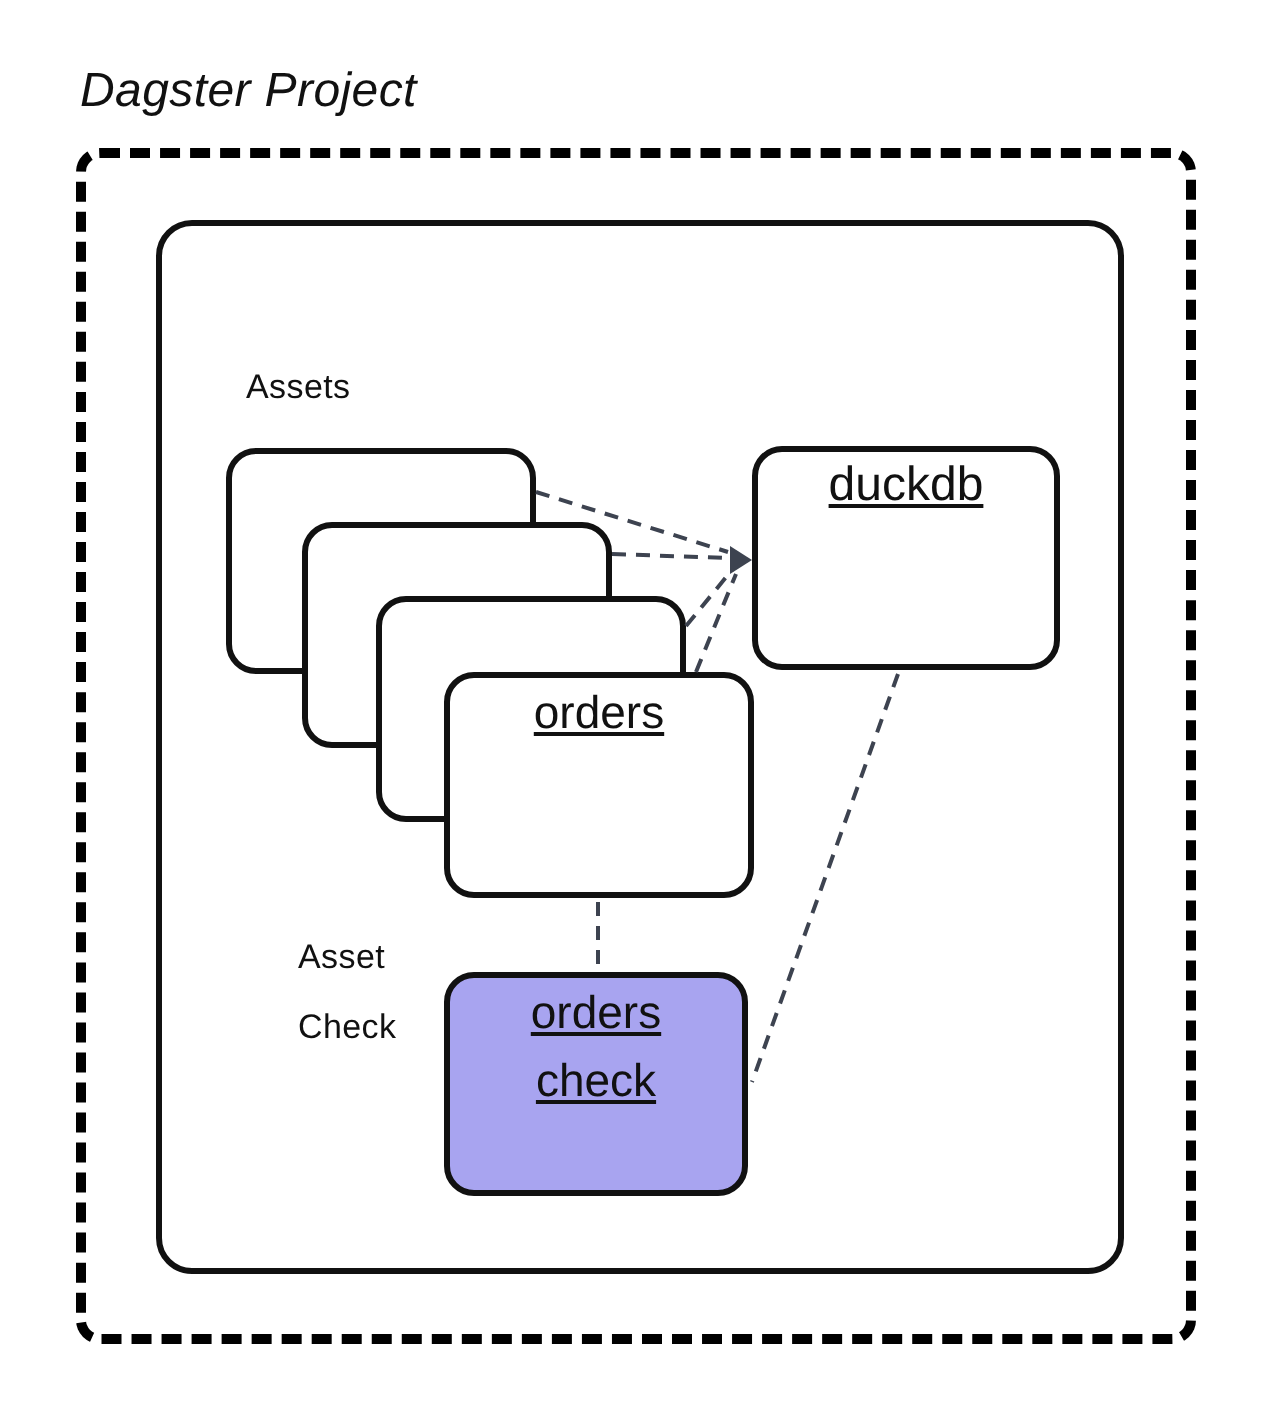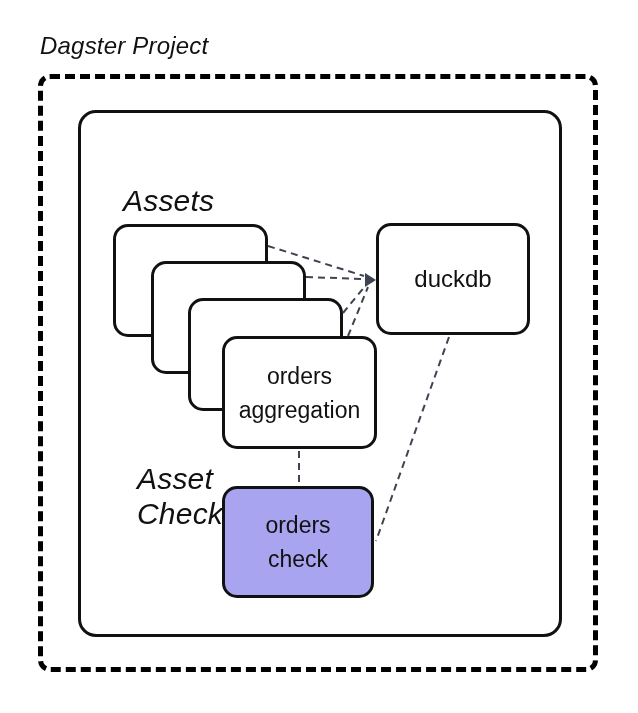--- a/index.html
+++ b/index.html
@@ -24,31 +24,31 @@
   .definitions-box{
     position:absolute;left:78px;top:110px;width:484px;height:527px;
     border:3.5px solid var(--box-border);border-radius:18px;box-sizing:border-box;
     background:#ffffff;
   }
   .definitions-title{
     position:absolute;left:78px;top:138px;width:484px;
     text-align:center;font-size:24px;font-weight:400;
   }
   .group-label{
-    position:absolute;font-size:30px;font-style:italic;font-weight:500;letter-spacing:.2px;
+    position:absolute;font-size:17px;font-weight:500;letter-spacing:.2px;
   }
   .assets-label{left:123px;top:184px;}
   .resource-label{left:388px;top:184px;}
   .asset-check-label{left:137px;top:461px;line-height:35px;}
-  .asset-check-label span{display:block;}
+  .asset-check-label span{display:block;margin-left:12px;}
   .node{
     position:absolute;background:#ffffff;
     border:3.5px solid var(--box-border);border-radius:15px;box-sizing:border-box;
-    display:flex;flex-direction:column;align-items:center;justify-content:center;
-    text-align:center;font-size:23px;line-height:34px;
+    display:flex;flex-direction:column;align-items:center;
+    text-align:center;font-size:23px;line-height:34px;text-decoration:underline;
   }
   .card{width:155px;height:113px;}
   .card1{left:113px;top:224px;}
   .card2{left:151px;top:261px;}
   .card3{left:188px;top:298px;}
   .card4{left:222px;top:336px;}
   .duckdb{left:376px;top:223px;width:154px;height:112px;font-size:24px;}
   .orders-check{
     left:222px;top:486px;width:152px;height:112px;
     background:var(--asset-check-fill);
@@ -72,21 +72,20 @@
   <div class="group-label asset-check-label">
     <span>Asset</span>
     <span>Check</span>
   </div>
 
   <div class="node card card1"></div>
   <div class="node card card2"></div>
   <div class="node card card3"></div>
   <div class="node card card4">
     <span>orders</span>
-    <span>aggregation</span>
   </div>
 
   <div class="node duckdb">
     <span>duckdb</span>
   </div>
 
   <div class="node orders-check">
     <span>orders</span>
     <span>check</span>
   </div>

